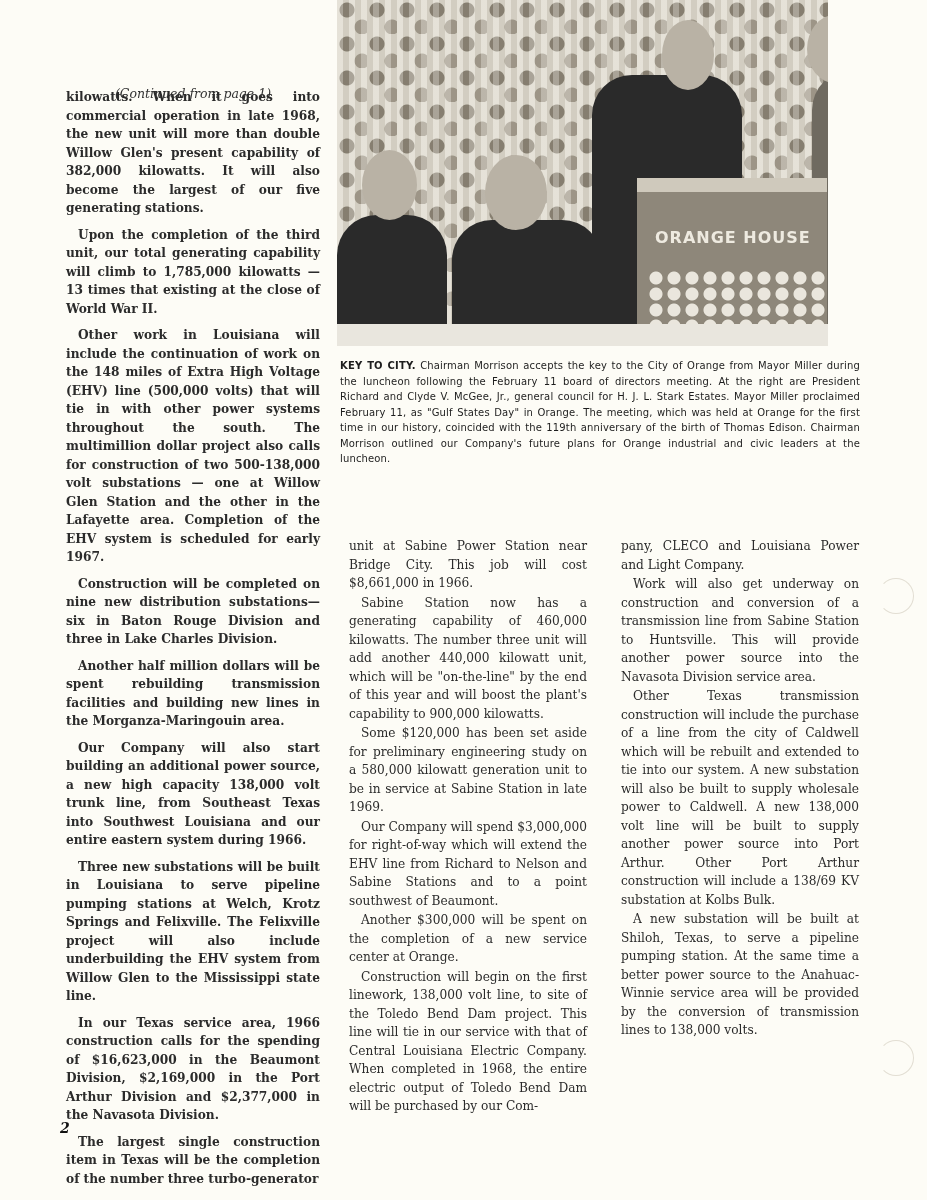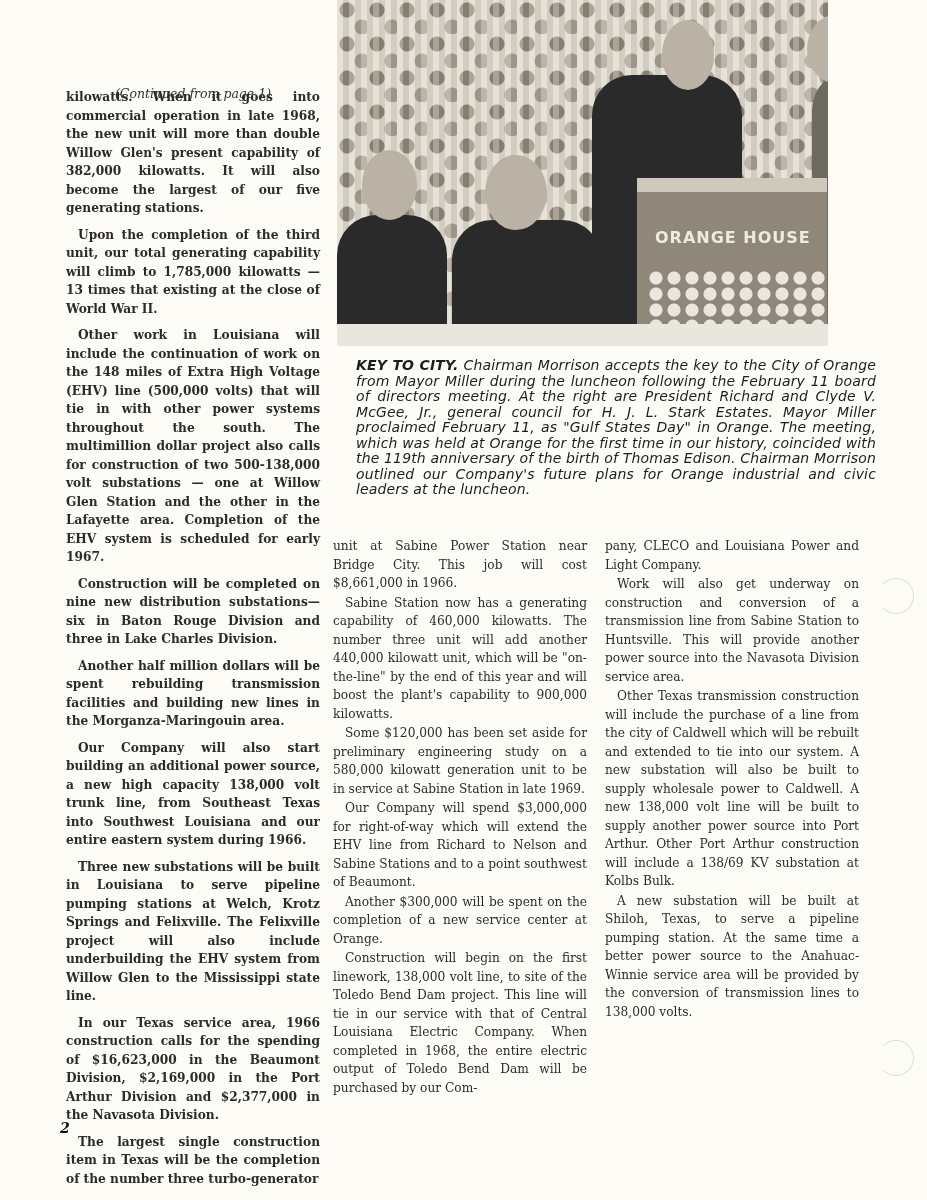--- a/index.html
+++ b/index.html
@@ -12,21 +12,21 @@
   .col {
     position:absolute;
     font-family:"DejaVu Serif", serif;
     font-size:12.2px;
     line-height:18.5px;
     text-align:justify;
     color:#2b2b2b;
   }
   .col p { margin:0 0 8px 0; text-indent:12px; }
   .col p.noindent { text-indent:0; }
-  .col p.tight { margin-bottom:1px; }
+  .col p.tight { margin-bottom:1px;margin-left:16px; }
   #left-col { left:66px; top:88px; width:254px;font-weight:bold; }
   #mid-col { left:333px; top:537px; width:254px; }
   #right-col { left:605px; top:537px; width:254px; }
   .continued {
     position:absolute; left:66px; top:48px; width:254px;
     text-align:center; font-style:italic; font-size:12.5px;
     font-family:"DejaVu Serif", serif; color:#333;margin-top:38px;
   }
   .photo {
     position:absolute; left:337px; top:0; width:491px; height:346px;
@@ -44,23 +44,23 @@
   .person { position:absolute; background:#2a2a2a; border-radius:40px 40px 4px 4px; }
   .head { position:absolute; background:#b9b2a5; border-radius:50%; }
   .podium { position:absolute; left:300px; top:178px; width:190px; height:150px; background:#8e877a; border-top:14px solid #cfc9bc; }
   .podium-label {
     position:absolute; left:18px; top:36px; color:#eeeae0;
     font-family:"DejaVu Sans", sans-serif; font-weight:bold; font-size:16px; letter-spacing:1px;
   }
   .flowers { position:absolute; left:310px; top:270px; width:190px; height:60px;
     background:radial-gradient(circle, #f4f1e8 0 6px, transparent 7px) 0 0/18px 16px; opacity:.9; }
   .caption {
-    position:absolute; left:356px; top:358px; width:520px;
-    font-family:"DejaVu Sans", sans-serif; font-size:14px; line-height:15.5px;
-    text-align:justify; color:#1d1d1d; letter-spacing:0.15px;font-style:italic;
+    position:absolute; left:340px; top:358px; width:520px;
+    font-family:"DejaVu Sans", sans-serif; font-size:10px; line-height:15.5px;
+    text-align:justify; color:#1d1d1d; letter-spacing:0.15px;
   }
   .caption .lead { font-weight:bold; }
   .page-number {
     position:absolute; left:60px; top:1120px;
     font-family:"DejaVu Serif", serif; font-weight:bold; font-style:italic; font-size:14px; color:#111;
   }
   .punch-hole {
     position:absolute; width:34px; height:34px; border-radius:50%;
     border:1px solid #e2ded3; border-left-color:transparent;
   }

